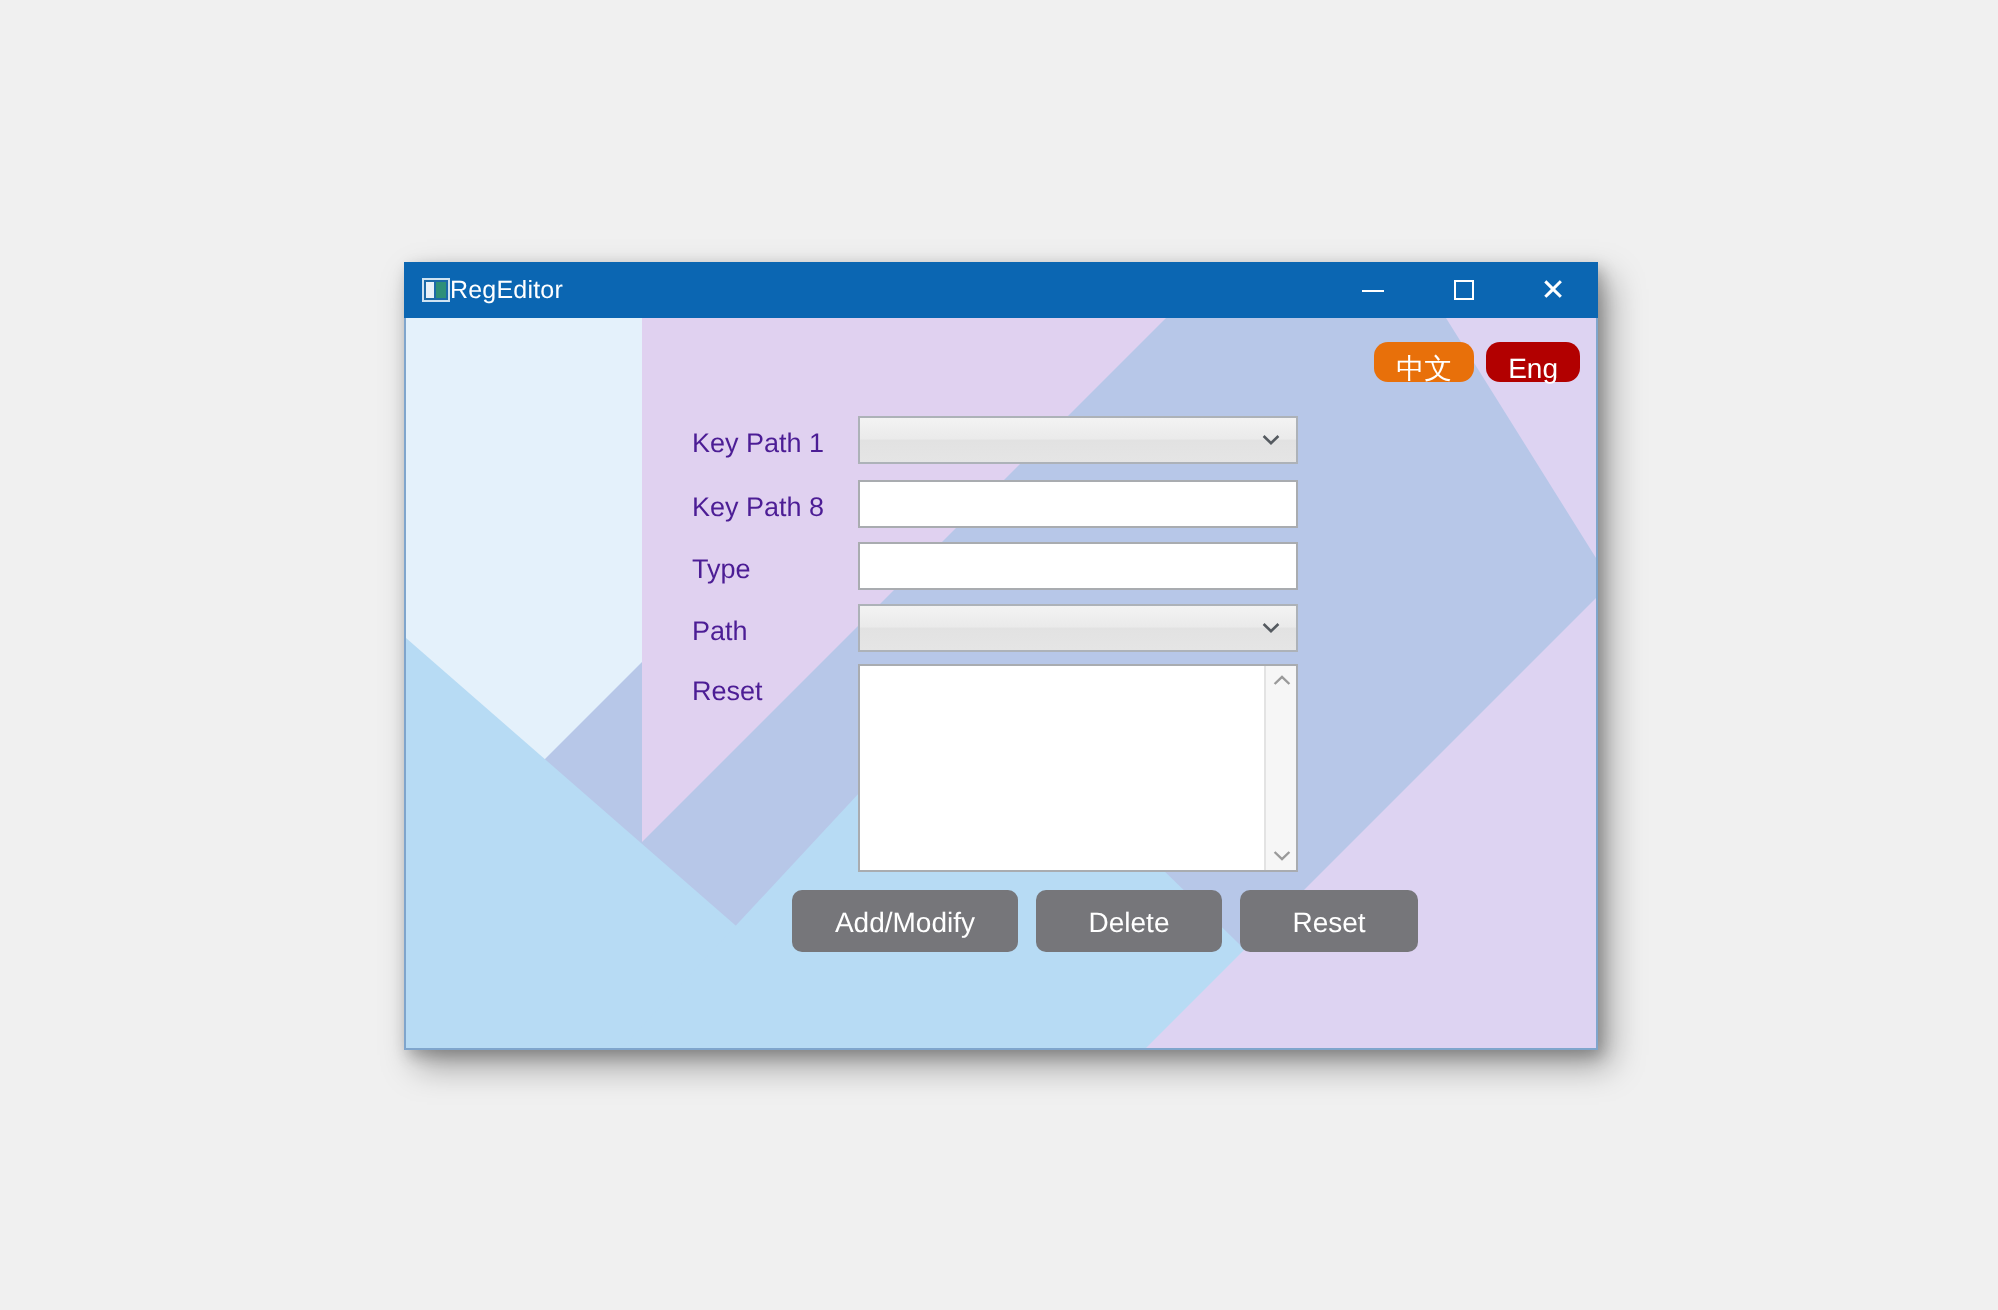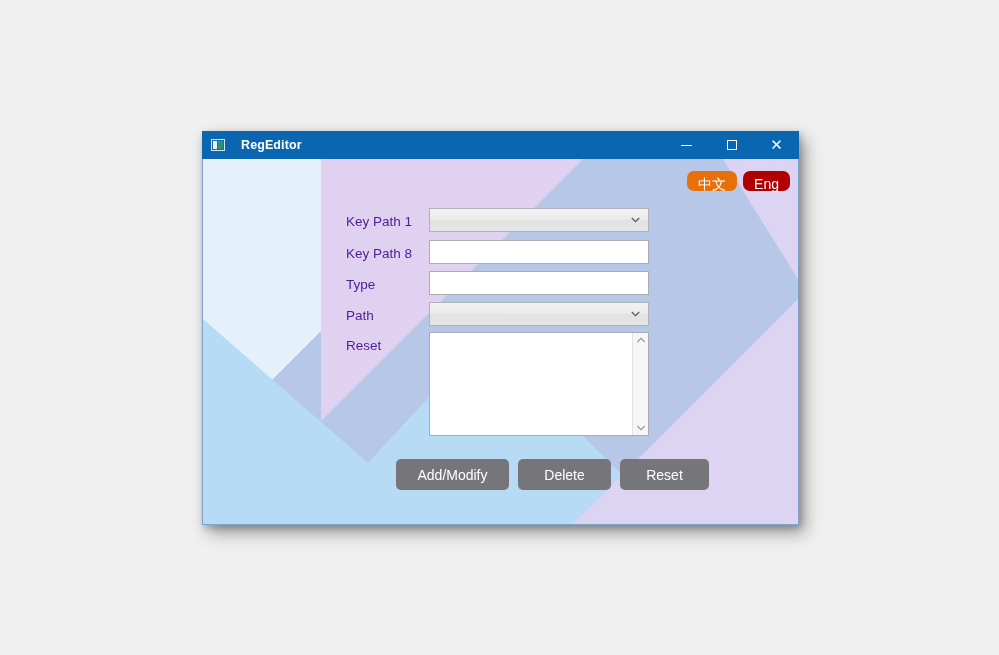--- a/index.html
+++ b/index.html
@@ -47,26 +47,25 @@
     background: #1c6aa8;
     border: 1px solid #cfe3f2;
     display: flex;
     align-items: stretch;
     padding: 1px;
     gap: 1px;
   }
   .title-icon .blk-a { width: 4px; background: #e9f2fa; }
   .title-icon .blk-b { flex: 1; background: #2e8f78; }
   .title-text {
-    margin-left: 16px;
+    margin-left: 0;
     color: #ffffff;
     font-size: 12.5px;
     letter-spacing: 0.1px;
     line-height: 1;
-    font-weight: bold;
   }
   .win-controls {
     position: absolute;
     right: 0; top: 0;
     height: 28px;
     display: flex;
   }
   .win-btn {
     width: 45px; height: 28px;
     display: flex; align-items: center; justify-content: center;
@@ -206,21 +205,21 @@
     transform: translateX(-50%);
     width: 9px; height: 6px;
   }
   .ta-scroll .arrow.up { top: 4px; }
   .ta-scroll .arrow.dn { bottom: 4px; }
 
   
   .actions {
     position: absolute;
     left: 148px;
-    top: 300px;
+    top: 286px;
     display: flex;
     gap: 9px;
     z-index: 3;
     padding-left: 45px;
   }
   .act-btn {
     background: #76767a;
     border: none;
     border-radius: 5px;
     color: #ffffff;

